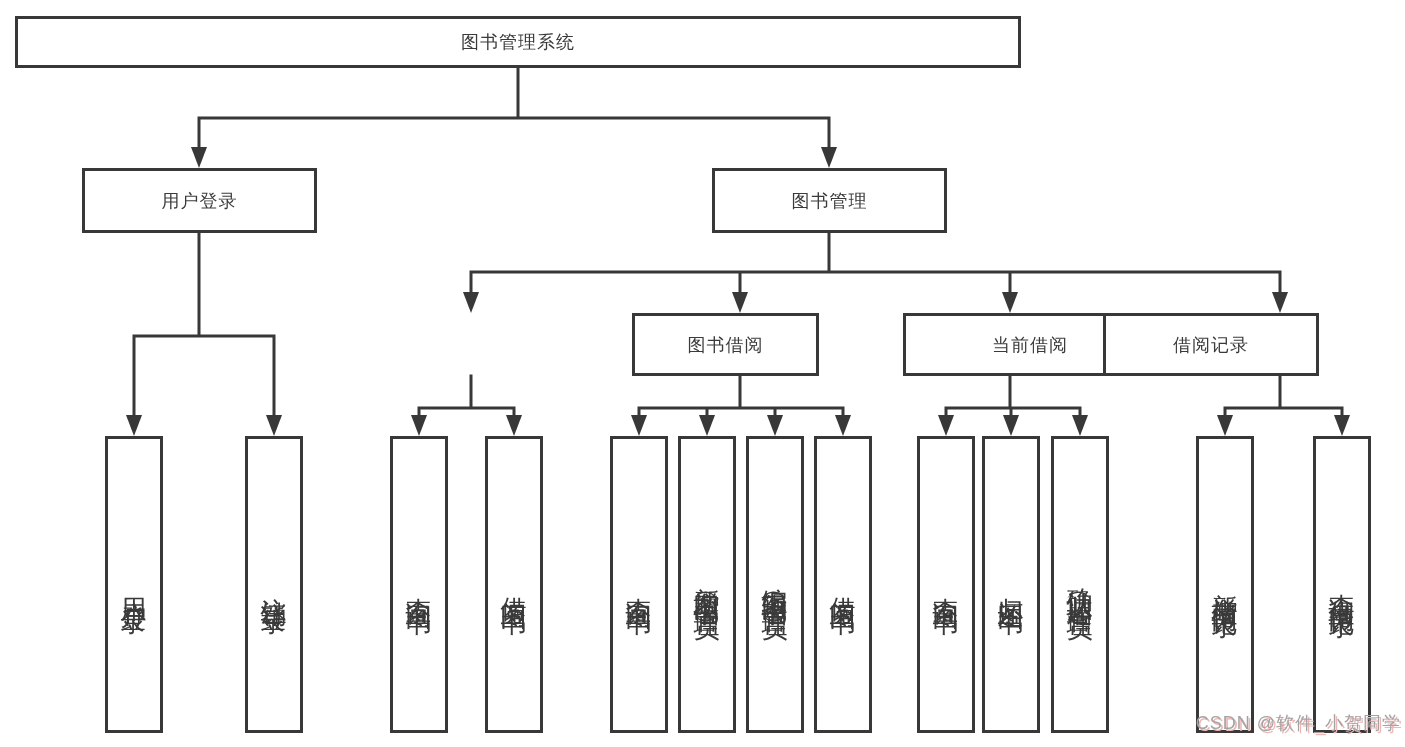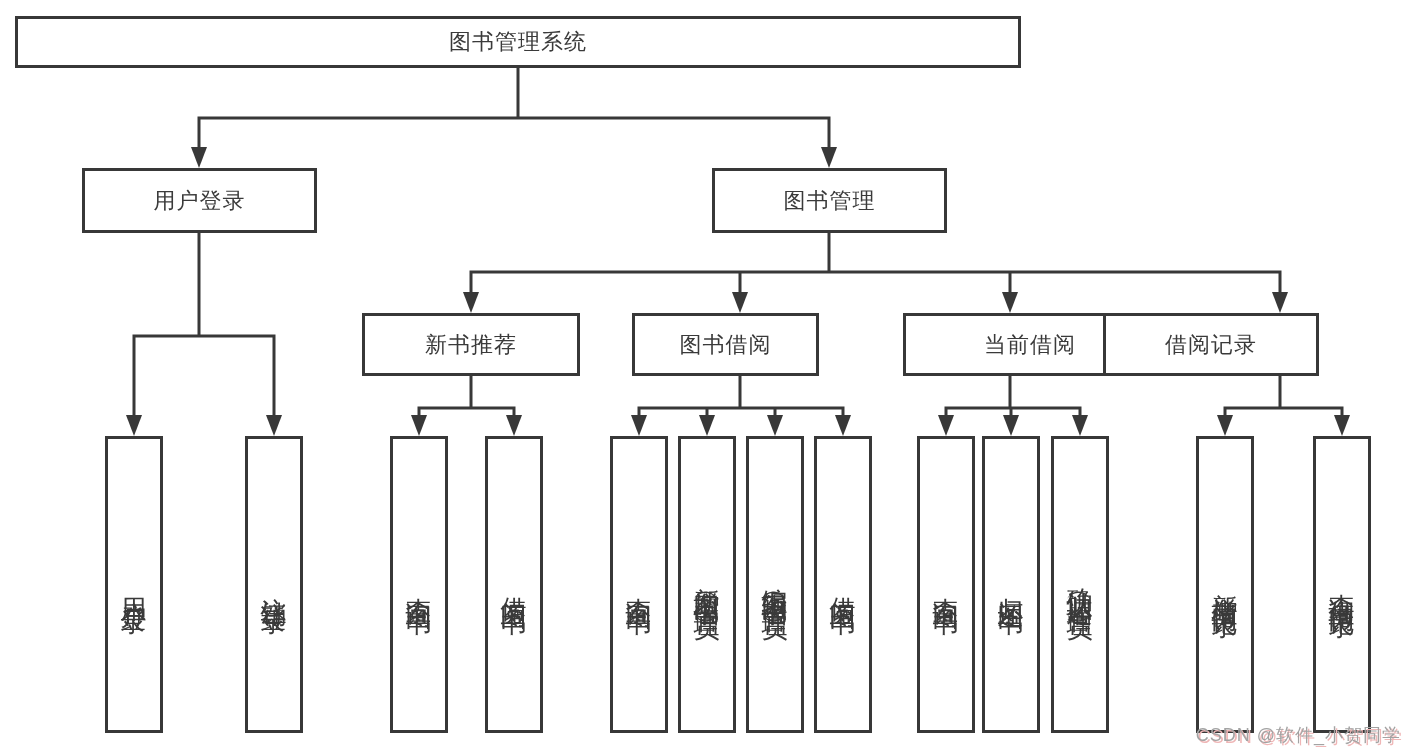--- a/index.html
+++ b/index.html
@@ -38,21 +38,21 @@
     stroke:none;
   }
   .node{
     position:absolute;
     box-sizing:border-box;
     border:3px solid var(--line);
     background:var(--background);
     display:flex;
     align-items:center;
     justify-content:center;
-    font-size:22px;
+    font-size:18px;
     letter-spacing:1px;
     color:var(--text);
     white-space:nowrap;
   }
   .leaf{
     position:absolute;
     top:436px;
     width:58px;
     height:297px;
     box-sizing:border-box;
@@ -67,21 +67,21 @@
     text-orientation:mixed;
     font-size:26px;
     line-height:1;
     letter-spacing:4px;
     color:var(--text);
     white-space:nowrap;
   }
   #watermark{
     position:absolute;
     right:4px;
-    bottom:0;
+    bottom:12px;
     font-size:18px;
     letter-spacing:1px;
     color:var(--watermark-text);
     text-shadow:2px 2px 0 var(--watermark-shadow);
     white-space:nowrap;
     margin-left:44px;
   }
 </style>
 </head>
 <body>
@@ -125,23 +125,20 @@
     <span>图书管理系统</span>
   </div>
 
   <div class="node" style="left:82px;top:168px;width:235px;height:65px">
     <span>用户登录</span>
   </div>
   <div class="node" style="left:712px;top:168px;width:235px;height:65px">
     <span>图书管理</span>
   </div>
 
-  <div class="node" style="left:362px;top:313px;width:218px;height:63px">
-    <span>新书推荐</span>
-  </div>
   <div class="node" style="left:632px;top:313px;width:187px;height:63px">
     <span>图书借阅</span>
   </div>
   <div class="node" style="left:903px;top:313px;width:254px;height:63px">
     <span>当前借阅</span>
   </div>
   <div class="node" style="left:1103px;top:313px;width:216px;height:63px">
     <span>借阅记录</span>
   </div>
 

